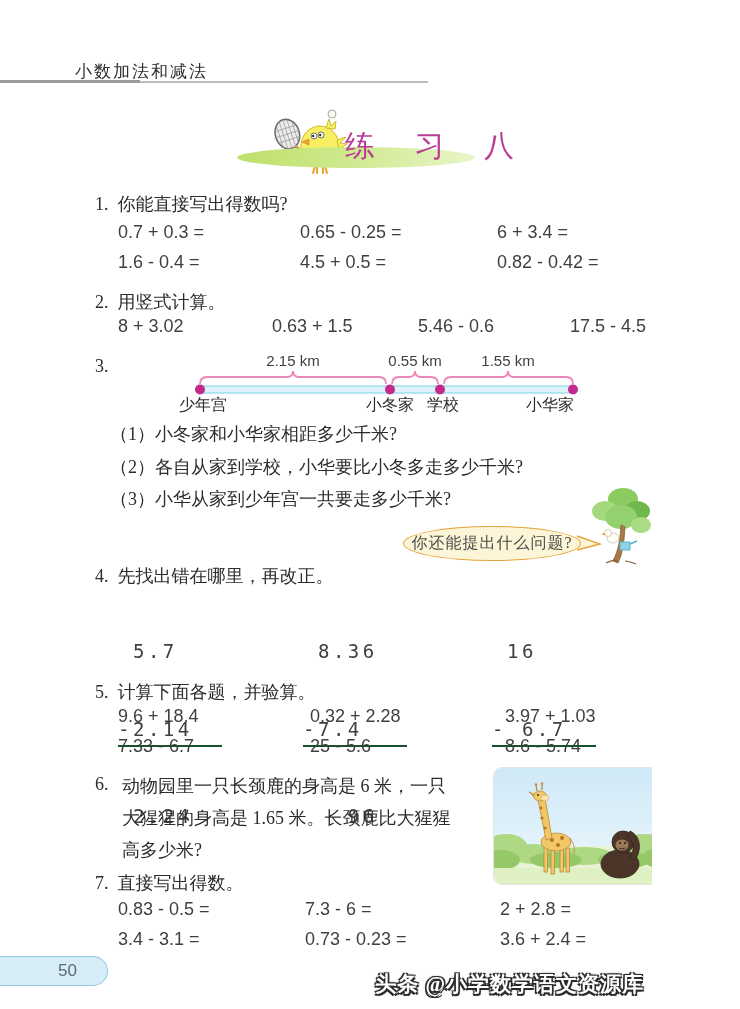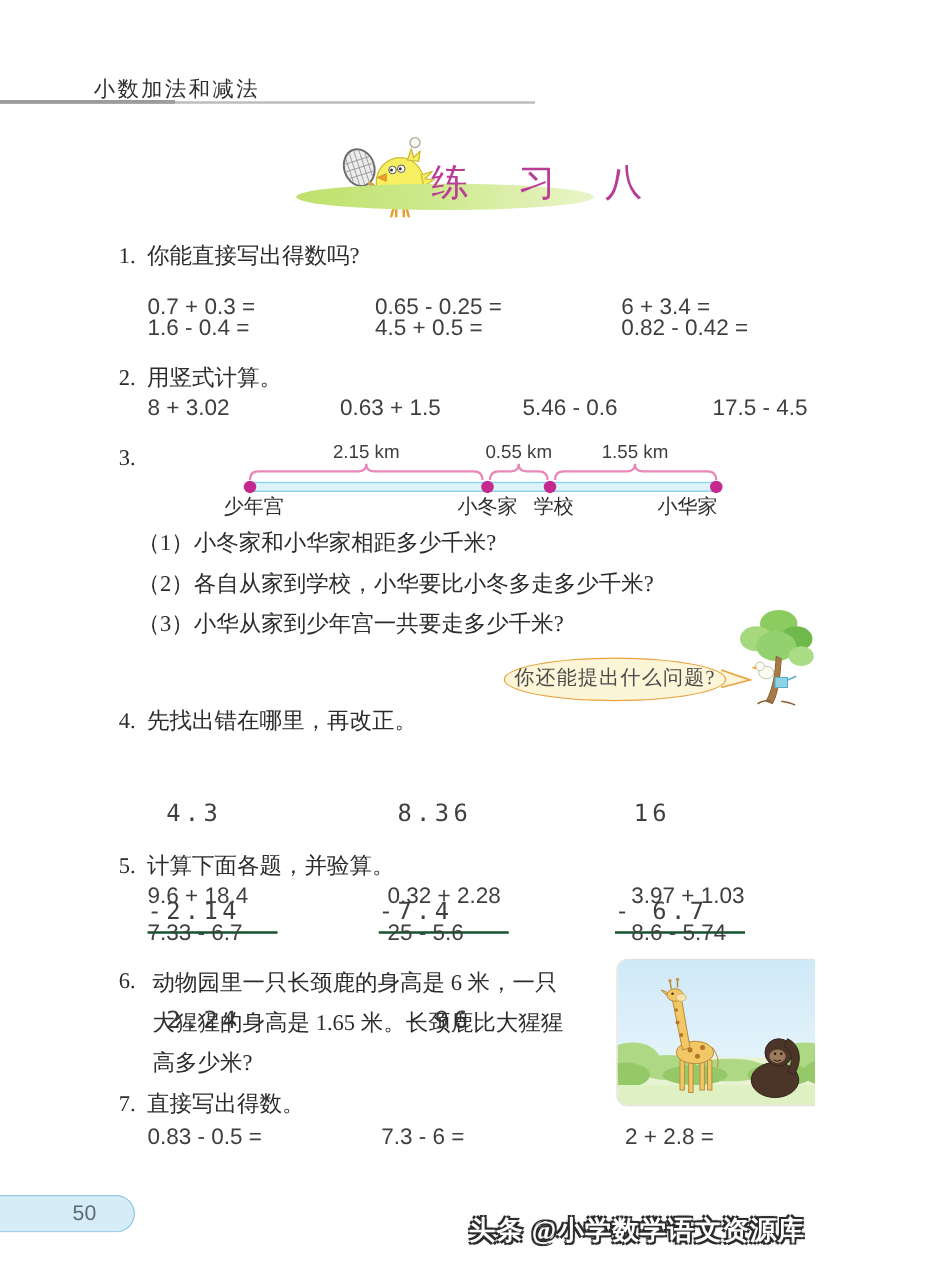--- a/index.html
+++ b/index.html
@@ -93,21 +93,21 @@
     <circle cx="52.2" cy="29" r="1.2" fill="#333333"></circle>
     <path d="M41,33 l-7,3 7,3 z" fill="#f0a030" stroke="#c77f1d" stroke-width="0.6"></path>
     <path d="M47,60 l-2,7 M49,60 l0,7 M57,60 l2,7 M55,60 l0,7" stroke="#e8a02c" stroke-width="2" stroke-linecap="round"></path>
   </svg>
   <div class="title-shadow"></div>
   <div class="ex-title">练 习 八</div>
 
   <div class="prompt" style="top:192px">
     <span class="pnum">1.</span><span>你能直接写出得数吗?</span>
   </div>
-  <div class="eqrow p1" style="top:235px">
+  <div class="eqrow p1" style="top:222px">
     <span class="c0">0.7 + 0.3 =</span>
     <span class="c1">0.65 - 0.25 =</span>
     <span class="c2">6 + 3.4 =</span>
   </div>
   <div class="eqrow p1" style="top:252px">
     <span class="c0">1.6 - 0.4 =</span>
     <span class="c1">4.5 + 0.5 =</span>
     <span class="c2">0.82 - 0.42 =</span>
   </div>
 
@@ -163,21 +163,21 @@
     <circle cx="31" cy="48" r="3.5" fill="#fffef4" stroke="#c2c2b0" stroke-width="0.8"></circle>
     <path d="M28,48 l-4,1 4,1.5 z" fill="#f0a030"></path>
     <path d="M43,57 h10 v8 h-10 z" fill="#8fd2e6" stroke="#58aecb" stroke-width="0.9"></path>
     <path d="M53,59 l7,-3" stroke="#58aecb" stroke-width="1.4"></path>
   </svg>
 
   <div class="prompt" style="top:564px">
     <span class="pnum">4.</span><span>先找出错在哪里，再改正。</span>
   </div>
   <div class="vcalc" style="left:118px">
-    <div> 4.3</div>
+    <div> 5.7</div>
     <div class="subline">-2.14</div>
     <div class="result"> 2.24</div>
   </div>
   <div class="vcalc" style="left:303px">
     <div> 8.36</div>
     <div class="subline">-7.4</div>
     <div class="result">   96</div>
   </div>
   <div class="vcalc" style="left:492px">
     <div> 16</div>
@@ -266,17 +266,22 @@
   </div>
 
   <div class="prompt" style="top:871px">
     <span class="pnum">7.</span><span>直接写出得数。</span>
   </div>
   <div class="eqrow p7" style="top:899px">
     <span class="c0">0.83 - 0.5 =</span>
     <span class="c1">7.3 - 6 =</span>
     <span class="c2">2 + 2.8 =</span>
   </div>
+  <div class="eqrow p7" style="top:929px">
+    <span class="c0">3.4 - 3.1 =</span>
+    <span class="c1">0.73 - 0.23 =</span>
+    <span class="c2">3.6 + 2.4 =</span>
+  </div>
 
   <div class="page-tab">50</div>
   <div class="watermark">头条 @小学数学语文资源库</div>
 
 </div>
 
 </body></html>

